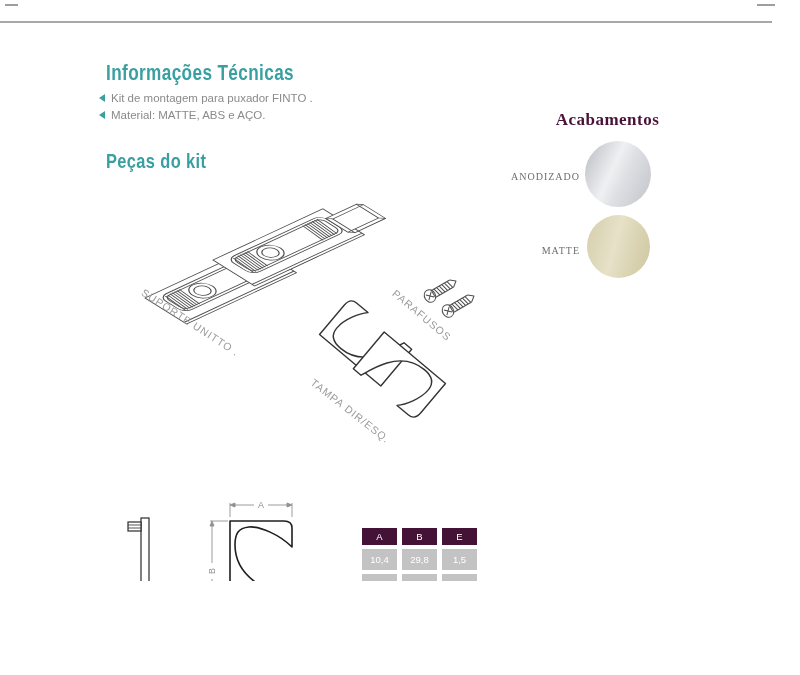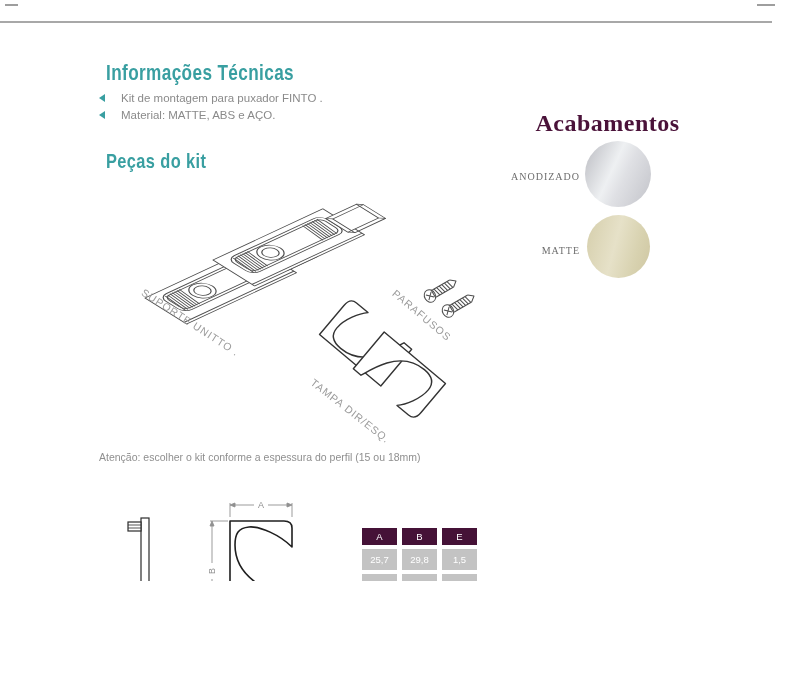--- a/index.html
+++ b/index.html
@@ -6,26 +6,26 @@
   body{font-family:"Liberation Sans", sans-serif;}
   .page{position:relative;width:800px;height:581px;background:#ffffff;overflow:hidden;}
 
   .crop{position:absolute;background:#9e9e9e;}
   .top-rule{position:absolute;left:0;top:21px;width:772px;height:2px;background:#a8a8a8;}
 
   .heading-teal{position:absolute;color:#399fa1;font-weight:bold;transform:scaleX(0.78);transform-origin:left top;letter-spacing:0.5px;white-space:nowrap;}
   .h-tech{left:106px;top:60px;font-size:22px;}
   .h-kit{left:106px;top:149px;font-size:21px;}
 
-  .bullet-row{position:absolute;left:99px;display:flex;align-items:center;gap:16px;color:#8a8a8a;font-size:11.5px;white-space:nowrap;}
+  .bullet-row{position:absolute;left:99px;display:flex;align-items:center;gap:6px;color:#8a8a8a;font-size:11.5px;white-space:nowrap;}
   .tri{width:0;height:0;border-right:6px solid #399fa1;border-top:4px solid transparent;border-bottom:4px solid transparent;}
 
   .rot-label{position:absolute;color:#9b9b9b;font-size:10.5px;letter-spacing:1px;white-space:nowrap;transform-origin:left top;}
 
-  .fin-title{position:absolute;left:535px;top:110px;width:145px;text-align:center;font-family:"Liberation Serif", serif;font-weight:bold;font-size:24px;color:#4a1239;letter-spacing:0.5px;}
+  .fin-title{position:absolute;left:535px;top:110px;width:145px;text-align:center;font-family:"Liberation Serif", serif;font-weight:bold;font-size:17px;color:#4a1239;letter-spacing:0.5px;}
   .fin-label{position:absolute;font-family:"Liberation Serif", serif;font-size:10px;color:#6d6d6d;letter-spacing:1px;text-align:right;width:80px;}
   .swatch{position:absolute;border-radius:50%;}
   .sw-anodized{left:585px;top:141px;width:66px;height:66px;background:linear-gradient(115deg,#b9bac0 0%,#eef0f2 42%,#dfe0e4 58%,#c2c3c9 100%);}
   .sw-matte{left:587px;top:215px;width:63px;height:63px;background:linear-gradient(105deg,#d5ceab 0%,#e6e1c8 45%,#d8d2b0 75%,#cfc7a2 100%);}
 
   .note{position:absolute;left:99px;color:#8f8f8f;font-size:10.5px;white-space:nowrap;}
 
   .dim-table{position:absolute;left:362px;top:528px;display:grid;grid-template-columns:35px 35px 35px;grid-auto-rows:auto;column-gap:5px;row-gap:4px;}
   .dim-th{height:17px;background:#451237;color:#ffffff;font-size:9.5px;display:flex;align-items:center;justify-content:center;}
   .dim-td{height:21px;background:#c3c3c3;color:#ffffff;font-size:9.5px;display:flex;align-items:center;justify-content:center;}
@@ -123,21 +123,20 @@
           <path d="M66,36 C60,30 46,22 34,22 C25,22 21,27 21,38 C21,52 28,63 40,71 C49,77 58,80 66,83 L66,93 L18,93 L18,13 L56,13 C62,13 66,15 66,21 Z" fill="#ffffff"></path>
         </g>
       </g>
     </g>
   </svg>
 
   <div class="rot-label" style="left:146px;top:286px;transform:rotate(33deg);">SUPORTE UNITTO .</div>
   <div class="rot-label" style="left:398px;top:287px;transform:rotate(40deg);">PARAFUSOS</div>
   <div class="rot-label" style="left:316px;top:376px;transform:rotate(38deg);">TAMPA DIR/ESQ.</div>
 
-  <div class="note" style="top:451px;">Atenção: escolher o kit conforme a espessura do perfil (15 ou 18mm)</div>
 
   <svg class="draw-svg" width="210" height="160" viewBox="0 0 210 160">
 
     <g fill="none" stroke="#2b2b2b" stroke-width="1.2">
       <rect x="33" y="23" width="8" height="107" fill="#ffffff"></rect>
       <rect x="20" y="27" width="13" height="9" fill="#ffffff"></rect>
       <path d="M20,30 H33 M20,33 H33" stroke-width="0.8"></path>
       <rect x="18" y="87" width="15" height="23" fill="#ffffff"></rect>
       <rect x="18" y="112" width="15" height="6" fill="#ffffff"></rect>
       <rect x="18" y="120" width="15" height="7" fill="#ffffff"></rect>
@@ -164,21 +163,21 @@
       <path d="M104,29 V68 M104,84 V123" fill="none"></path>
       <path d="M104,26 L102,31 L106,31 Z M104,128 L102,123 L106,123 Z"></path>
       <text transform="translate(107,76) rotate(-90)" font-size="9" fill="#8f8f8f" stroke="none" text-anchor="middle">B</text>
     </g>
   </svg>
 
   <div class="dim-table">
     <div class="dim-th">A</div>
     <div class="dim-th">B</div>
     <div class="dim-th">E</div>
-    <div class="dim-td">25,7</div>
+    <div class="dim-td">10,4</div>
     <div class="dim-td">29,8</div>
     <div class="dim-td">1,5</div>
     <div class="dim-td">26,9</div>
     <div class="dim-td">29,8</div>
     <div class="dim-td">1,5</div>
   </div>
 
 </div>
 
 </body></html>

